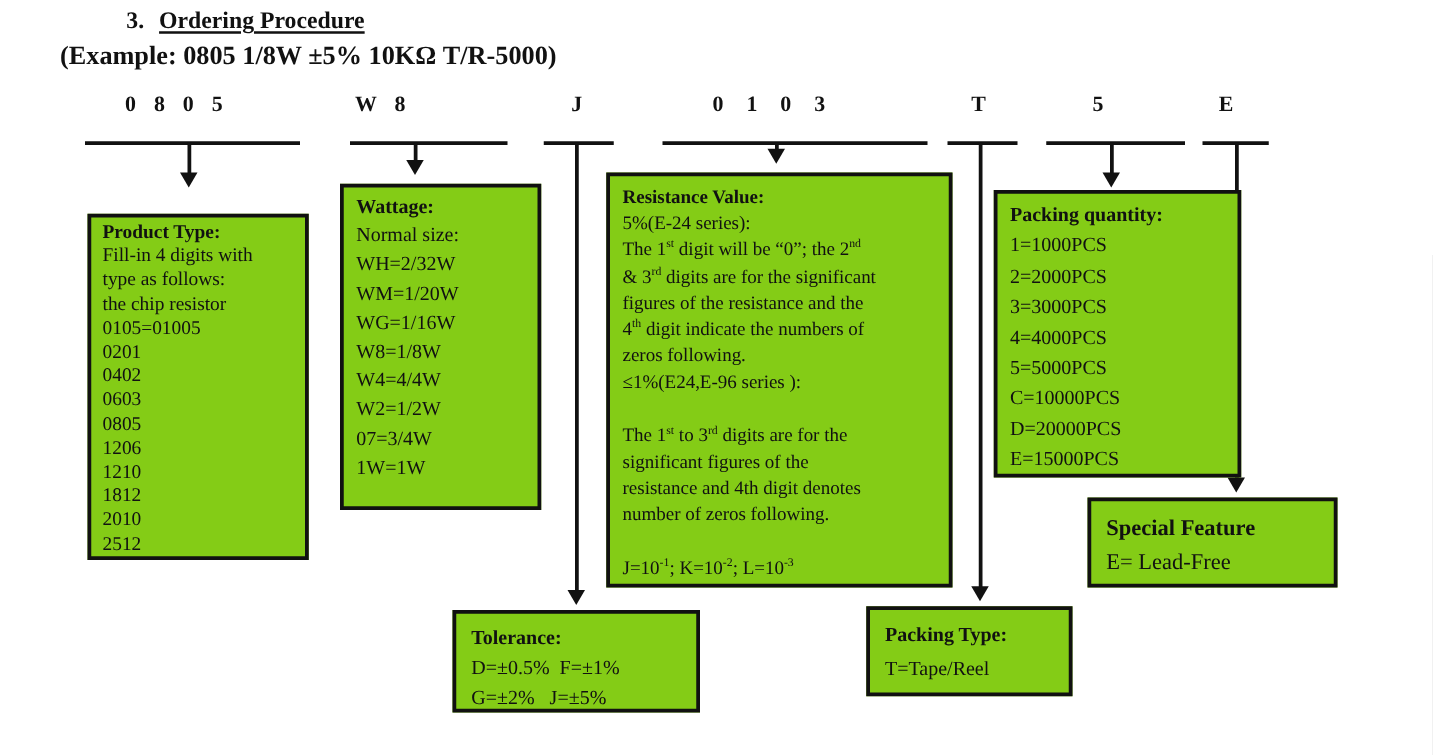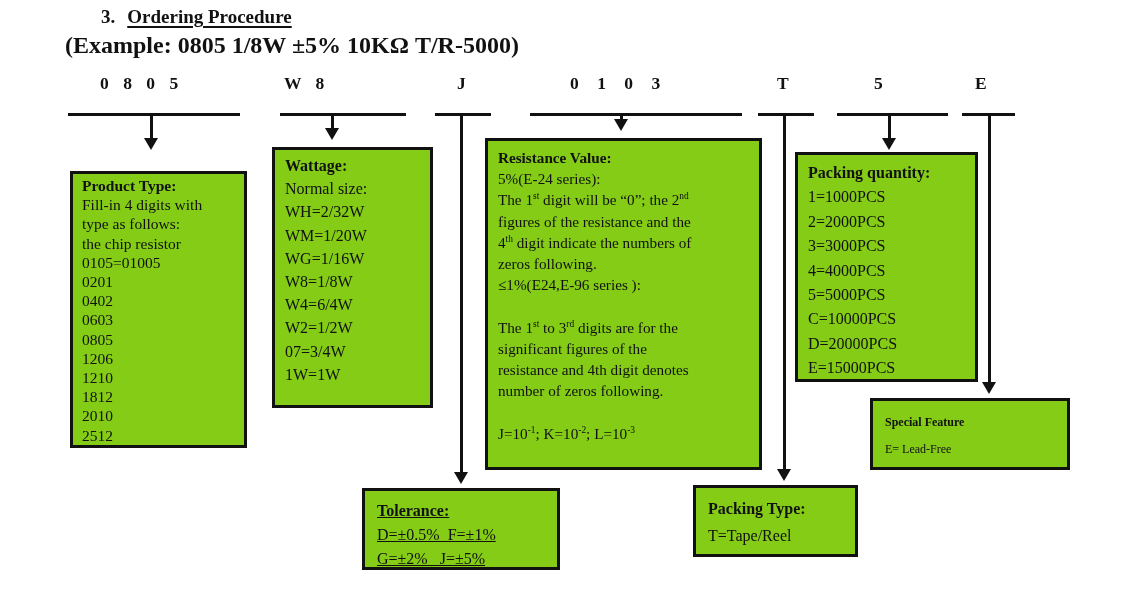--- a/index.html
+++ b/index.html
@@ -4,41 +4,41 @@
 <style>
   html,body{margin:0;padding:0;background:#e8e8e8;}
   .page{
     position:relative; width:1146px; height:604px; background:#ffffff;
     font-family:"Liberation Serif", serif; color:#111; overflow:hidden;
   }
   
   .title{position:absolute; left:53px; top:6px; font-size:19px; font-weight:bold; white-space:pre;margin-left:48px;}
   .title .num{margin-right:12px;}
   .title .u{text-decoration:underline; text-decoration-thickness:2px; text-underline-offset:3px;}
-  .example{position:absolute; left:65px; top:32px; font-size:24px; font-weight:bold;}
+  .example{position:absolute; left:48px; top:32px; font-size:21px; font-weight:bold;}
   
   .code{position:absolute; top:73px; font-size:17.5px; font-weight:bold; white-space:pre;}
   .ls5{letter-spacing:5px;} .ls7{letter-spacing:7px;}
   
   .hline{position:absolute; top:113px; height:3px; background:#111;}
   .vline{position:absolute; width:3px; background:#111;}
   .arr{position:absolute; width:0; height:0;
        border-left:7px solid transparent; border-right:7px solid transparent;
        border-top:12px solid #111;}
   
   .box{position:absolute; border:3px solid #111; background:#84cc16; box-sizing:border-box;}
   .box .hd{font-weight:bold;}
   .ln{white-space:pre-wrap;}
   sup{font-size:0.62em; line-height:0;}
   .b-product   {left:70px;  top:171px; width:177px; height:277px; padding:2px 4px 0 9px;  font-size:15.5px; line-height:19.2px;}
   .b-wattage   {left:272px; top:147px; width:161px; height:261px; padding:4px 4px 0 10px; font-size:16px;   line-height:23.2px;}
   .b-resist    {left:485px; top:138px; width:277px; height:332px; padding:6px 4px 0 10px; font-size:15.2px; line-height:21.2px;}
-  .b-packqty   {left:795px; top:152px; width:183px; height:230px; padding:6px 0 0 10px;   font-size:16px;   line-height:24.4px;}
-  .b-special   {left:870px; top:398px; width:200px; height:72px;  padding:8px 0 0 12px;   font-size:12px; line-height:27px;}
-  .b-tolerance {left:362px; top:488px; width:198px; height:82px;  padding:8px 0 0 12px;   font-size:16px;   line-height:24px;text-decoration:underline;}
+  .b-packqty   {left:795px; top:152px; width:198px; height:230px; padding:6px 0 0 10px;   font-size:16px;   line-height:24.4px;}
+  .b-special   {left:870px; top:398px; width:200px; height:72px;  padding:8px 0 0 12px;   font-size:18px; line-height:27px;}
+  .b-tolerance {left:362px; top:488px; width:198px; height:82px;  padding:8px 0 0 12px;   font-size:16px;   line-height:24px;}
   .b-packtype  {left:693px; top:485px; width:165px; height:72px;  padding:7px 16px 0 12px;   font-size:16px;   line-height:27px;}
 </style>
 </head>
 <body>
 
 <div class="page">
 
   <div class="title"><span class="num">3.</span><span class="u">Ordering Procedure</span></div>
   <div class="example">(Example: 0805 1/8W ±5% 10KΩ T/R-5000)</div>
 
@@ -99,32 +99,33 @@
   </div>
 
   <div class="box b-wattage">
     <div class="hd">Wattage:</div>
     <div>
         <div class="ln">Normal size:</div>
         <div class="ln">WH=2/32W</div>
         <div class="ln">WM=1/20W</div>
         <div class="ln">WG=1/16W</div>
         <div class="ln">W8=1/8W</div>
-        <div class="ln">W4=6/4W</div>
+        <div class="ln">W4=4/4W</div>
         <div class="ln">W2=1/2W</div>
         <div class="ln">07=3/4W</div>
         <div class="ln">1W=1W</div>
       </div>
   </div>
 
   <div class="box b-resist">
     <div class="hd">Resistance Value:</div>
     <div>
         <div class="ln">5%(E-24 series):</div>
         <div class="ln">The 1<sup>st</sup> digit will be “0”; the 2<sup>nd</sup></div>
+        <div class="ln">&amp; 3<sup>rd</sup> digits are for the significant</div>
         <div class="ln">figures of the resistance and the</div>
         <div class="ln">4<sup>th</sup> digit indicate the numbers of</div>
         <div class="ln">zeros following.</div>
         <div class="ln">≤1%(E24,E-96 series ):</div>
         <div class="ln">&nbsp;</div>
         <div class="ln">The 1<sup>st</sup> to 3<sup>rd</sup> digits are for the</div>
         <div class="ln">significant figures of the</div>
         <div class="ln">resistance and 4th digit denotes</div>
         <div class="ln">number of zeros following.</div>
         <div class="ln">&nbsp;</div>

